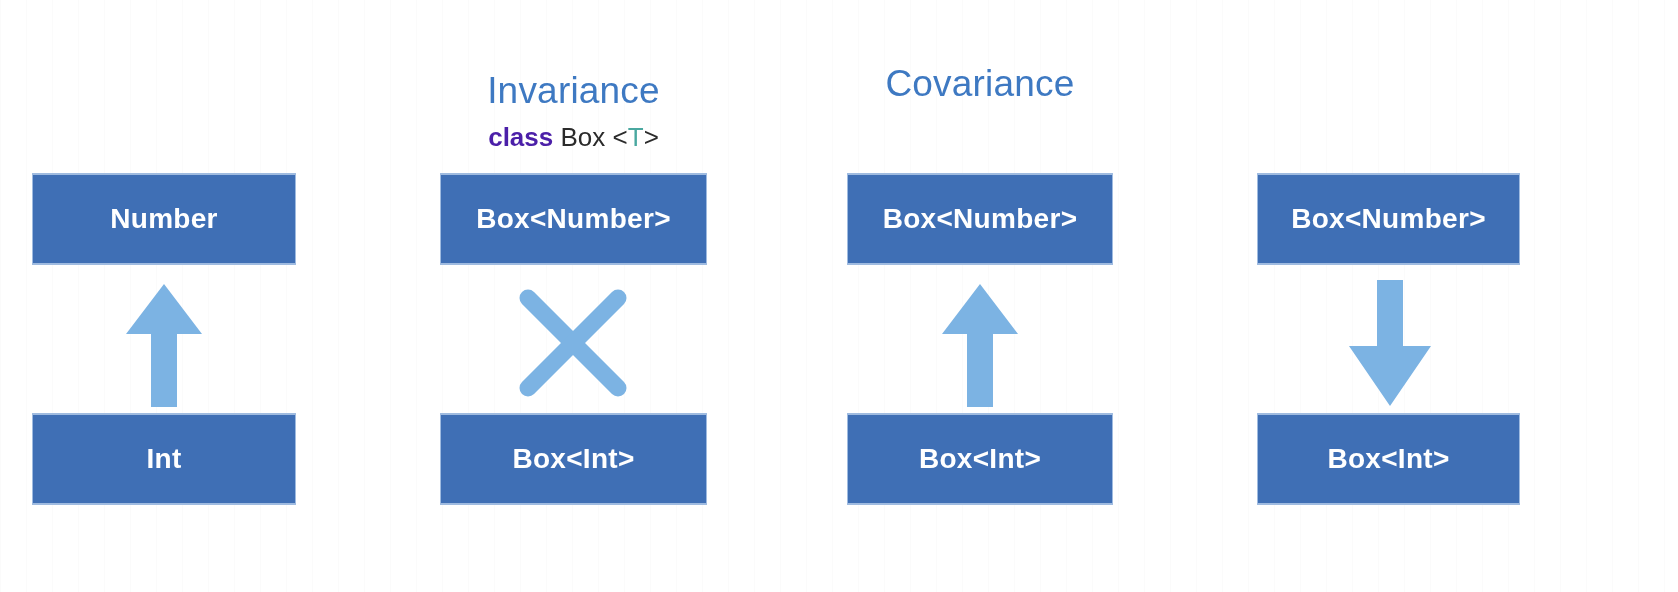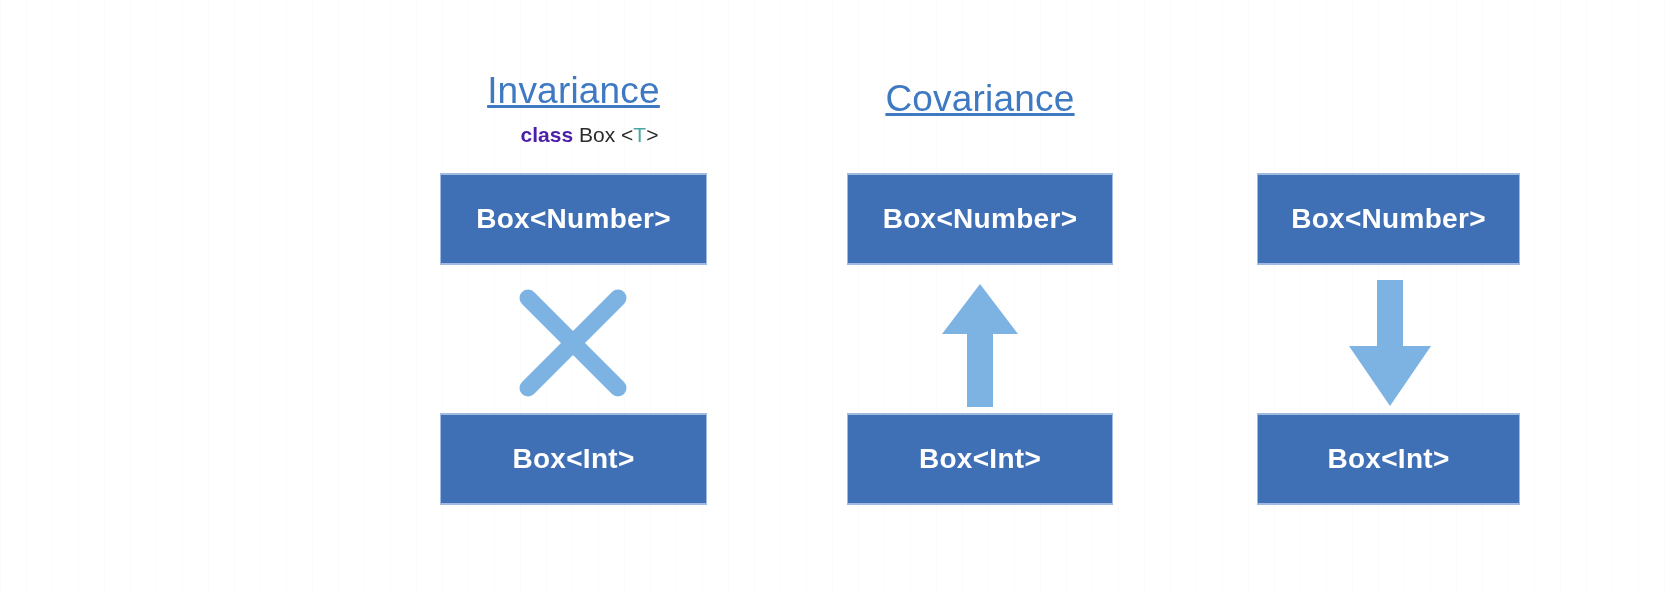--- a/index.html
+++ b/index.html
@@ -48,28 +48,27 @@
     position: absolute;
     left: 0;
     width: 100%;
     text-align: center;
     color: #3e79c2;
     font-size: 37px;
     font-weight: 400;
     letter-spacing: 0.2px;
     line-height: 1;
     white-space: nowrap;
-    text-decoration: underline;
   }
   .col-code {
     position: absolute;
-    left: 16px;
+    left: 0;
     width: 100%;
     text-align: center;
-    font-size: 21px;
+    font-size: 26px;
     line-height: 1;
     white-space: nowrap;
     color: #2b2b2b;
   }
   .kw-class {
     color: #4b1fa8;
     font-weight: bold;
   }
   .kw-box { color: #2b2b2b; }
   .kw-angle { color: #2b2b2b; }
@@ -102,20 +101,42 @@
   .connector {
     position: absolute;
   }
   .connector svg { display: block; }
 </style>
 </head>
 <body>
 
 <div id="canvas">
 
+  <div class="column" style="left:32px; width:264px;">
+
+    <div class="col-title" style="top:72px;"></div>
+
+    <div class="col-code" style="top:124px;">
+      <span class="kw-class"></span><span class="kw-box"></span>
+    </div>
+
+    <div class="tbox" style="left:0px; top:173px; width:264px; height:92px;">
+      <span>Number</span>
+    </div>
+
+    <div class="connector" style="left:92px; top:282px; width:80px; height:125px;">
+      <svg width="80" height="125" viewBox="0 0 80 125">
+        <polygon points="40,2 78,52 53,52 53,125 27,125 27,52 2,52" fill="#7cb3e3"></polygon>
+      </svg>
+    </div>
+
+    <div class="tbox" style="left:0px; top:413px; width:264px; height:92px;">
+      <span>Int</span>
+    </div>
+  </div>
 
   <div class="column" style="left:440px; width:267px;">
 
     <div class="col-title" style="top:72px;">Invariance</div>
 
     <div class="col-code" style="top:124px;">
       <span class="kw-class">class</span>
       <span class="kw-box">Box</span>
       <span class="kw-angle">&lt;</span><span class="kw-type">T</span><span class="kw-angle">&gt;</span>
     </div>
@@ -131,21 +152,21 @@
       </svg>
     </div>
 
     <div class="tbox" style="left:0px; top:413px; width:267px; height:92px;">
       <span>Box&lt;Int&gt;</span>
     </div>
   </div>
 
   <div class="column" style="left:847px; width:266px;">
 
-    <div class="col-title" style="top:80px;">Covariance</div>
+    <div class="col-title" style="top:65px;">Covariance</div>
 
 
     <div class="tbox" style="left:0px; top:173px; width:266px; height:92px;">
       <span>Box&lt;Number&gt;</span>
     </div>
 
     <div class="connector" style="left:93px; top:282px; width:80px; height:125px;">
       <svg width="80" height="125" viewBox="0 0 80 125">
         <polygon points="40,2 78,52 53,52 53,125 27,125 27,52 2,52" fill="#7cb3e3"></polygon>
       </svg>

